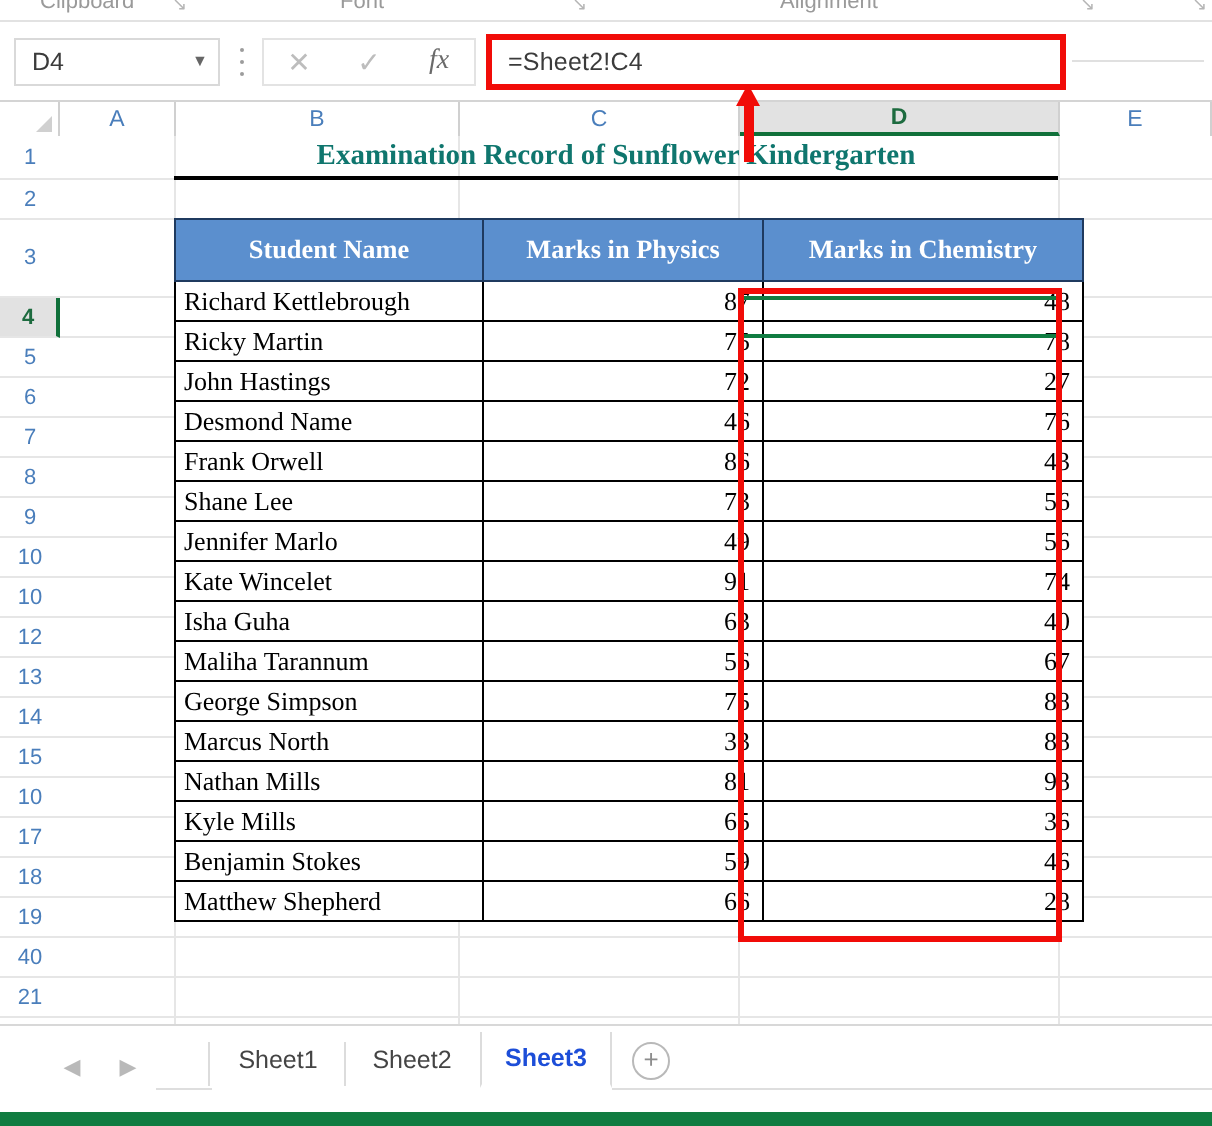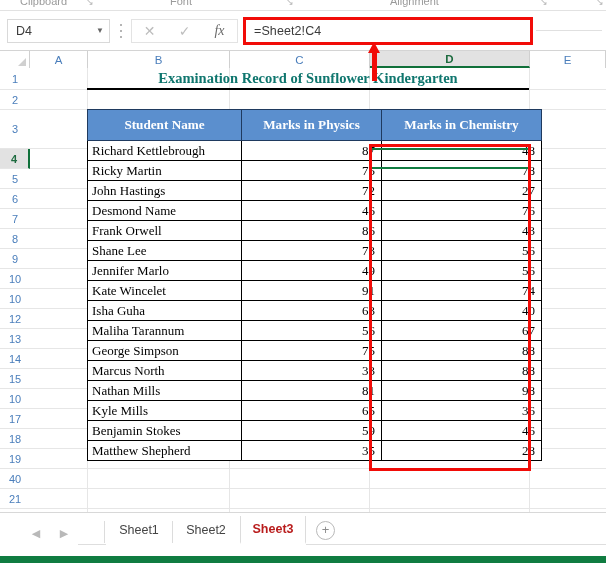--- a/index.html
+++ b/index.html
@@ -194,21 +194,21 @@
   .nav-arrows { position: absolute; left: 22px; top: 10px; width: 56px; height: 20px; display: flex; align-items: center; }
   .nav-arrow { width: 28px; text-align: center; font-size: 11px; color: #b9b9b9; }
   .tab-sep { position: absolute; top: 8px; width: 1px; height: 22px; background: #dcdcdc; }
 
   .tab {
     position: absolute; top: 3px; height: 28px;
     display: flex; align-items: center; justify-content: center;
     font-size: 12.5px; color: #444; padding: 0 11px; white-space: nowrap;
   }
   .tab.active {
-    color: #b91c1c; font-weight: bold;
+    color: #1d4ed8; font-weight: bold;
     background: #ffffff;
     border-left: 1px solid #dcdcdc; border-right: 1px solid #dcdcdc;
     border-bottom: 2px solid #ffffff;
     box-shadow: inset 0 -2px 0 #ffffff;
   }
   .add-sheet {
     position: absolute; top: 8px; width: 19px; height: 19px;
     border: 1px solid #b9b9b9; border-radius: 50%;
     color: #8d8d8d; font-size: 13px; line-height: 16px; text-align: center;
   }
@@ -408,21 +408,21 @@
               <td class="num">65</td>
               <td class="num">36</td>
             </tr>
           <tr>
               <td class="name">Benjamin Stokes</td>
               <td class="num">59</td>
               <td class="num">46</td>
             </tr>
           <tr>
               <td class="name">Matthew Shepherd</td>
-              <td class="num">35</td>
+              <td class="num">66</td>
               <td class="num">28</td>
             </tr>
         </tbody>
       </table>
 
       <div class="active-cell-border" style="left:339px; top:80px; width:161px; height:21px;"></div>
     </div>
 
     <div class="red-box" style="left:369px; top:93px; width:162px; height:327px;"></div>
   </div>

